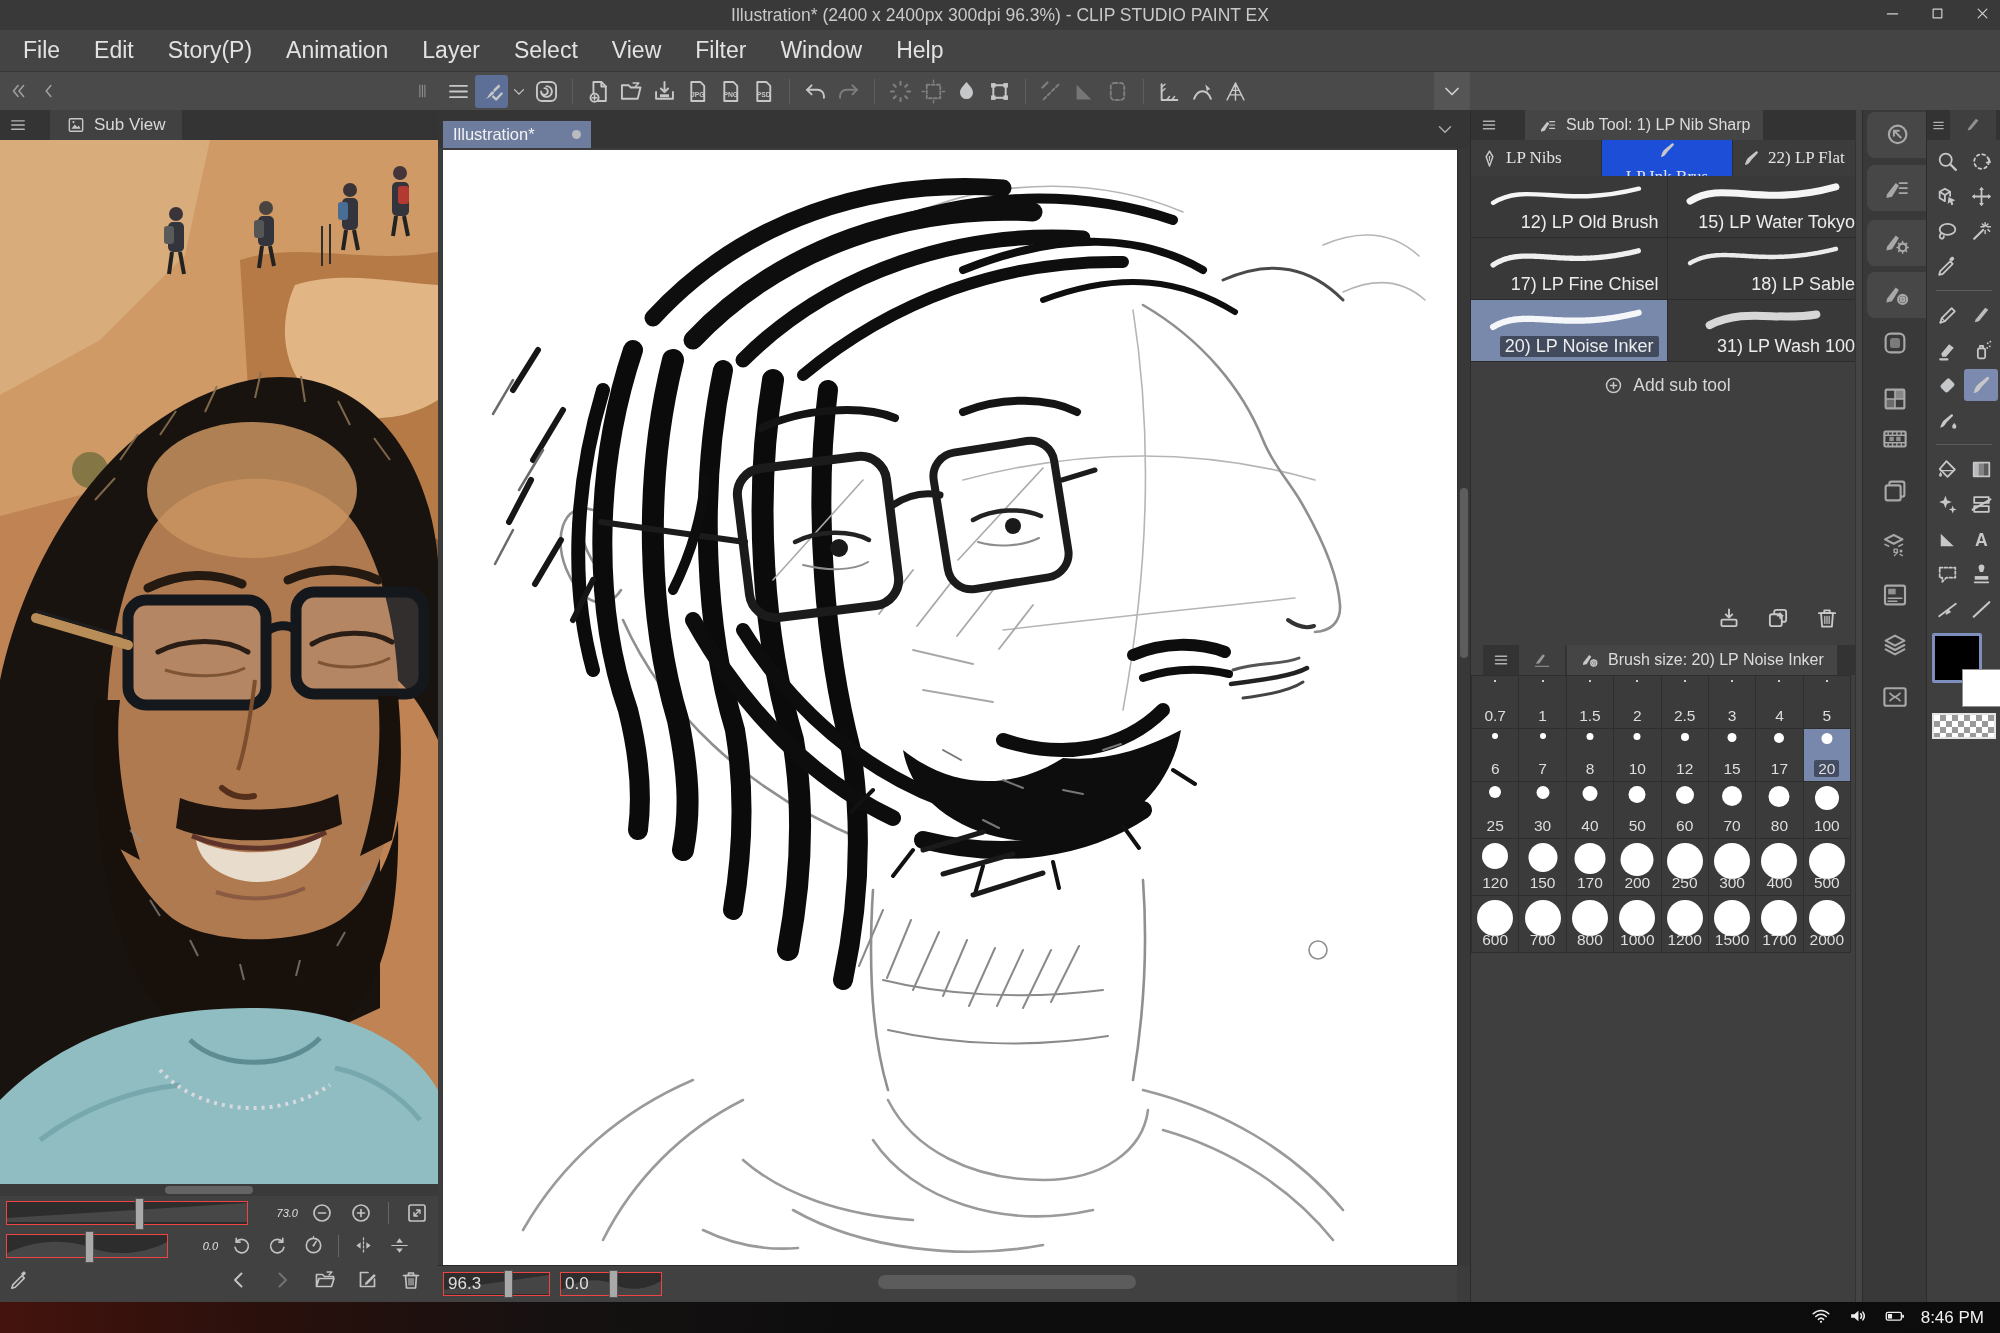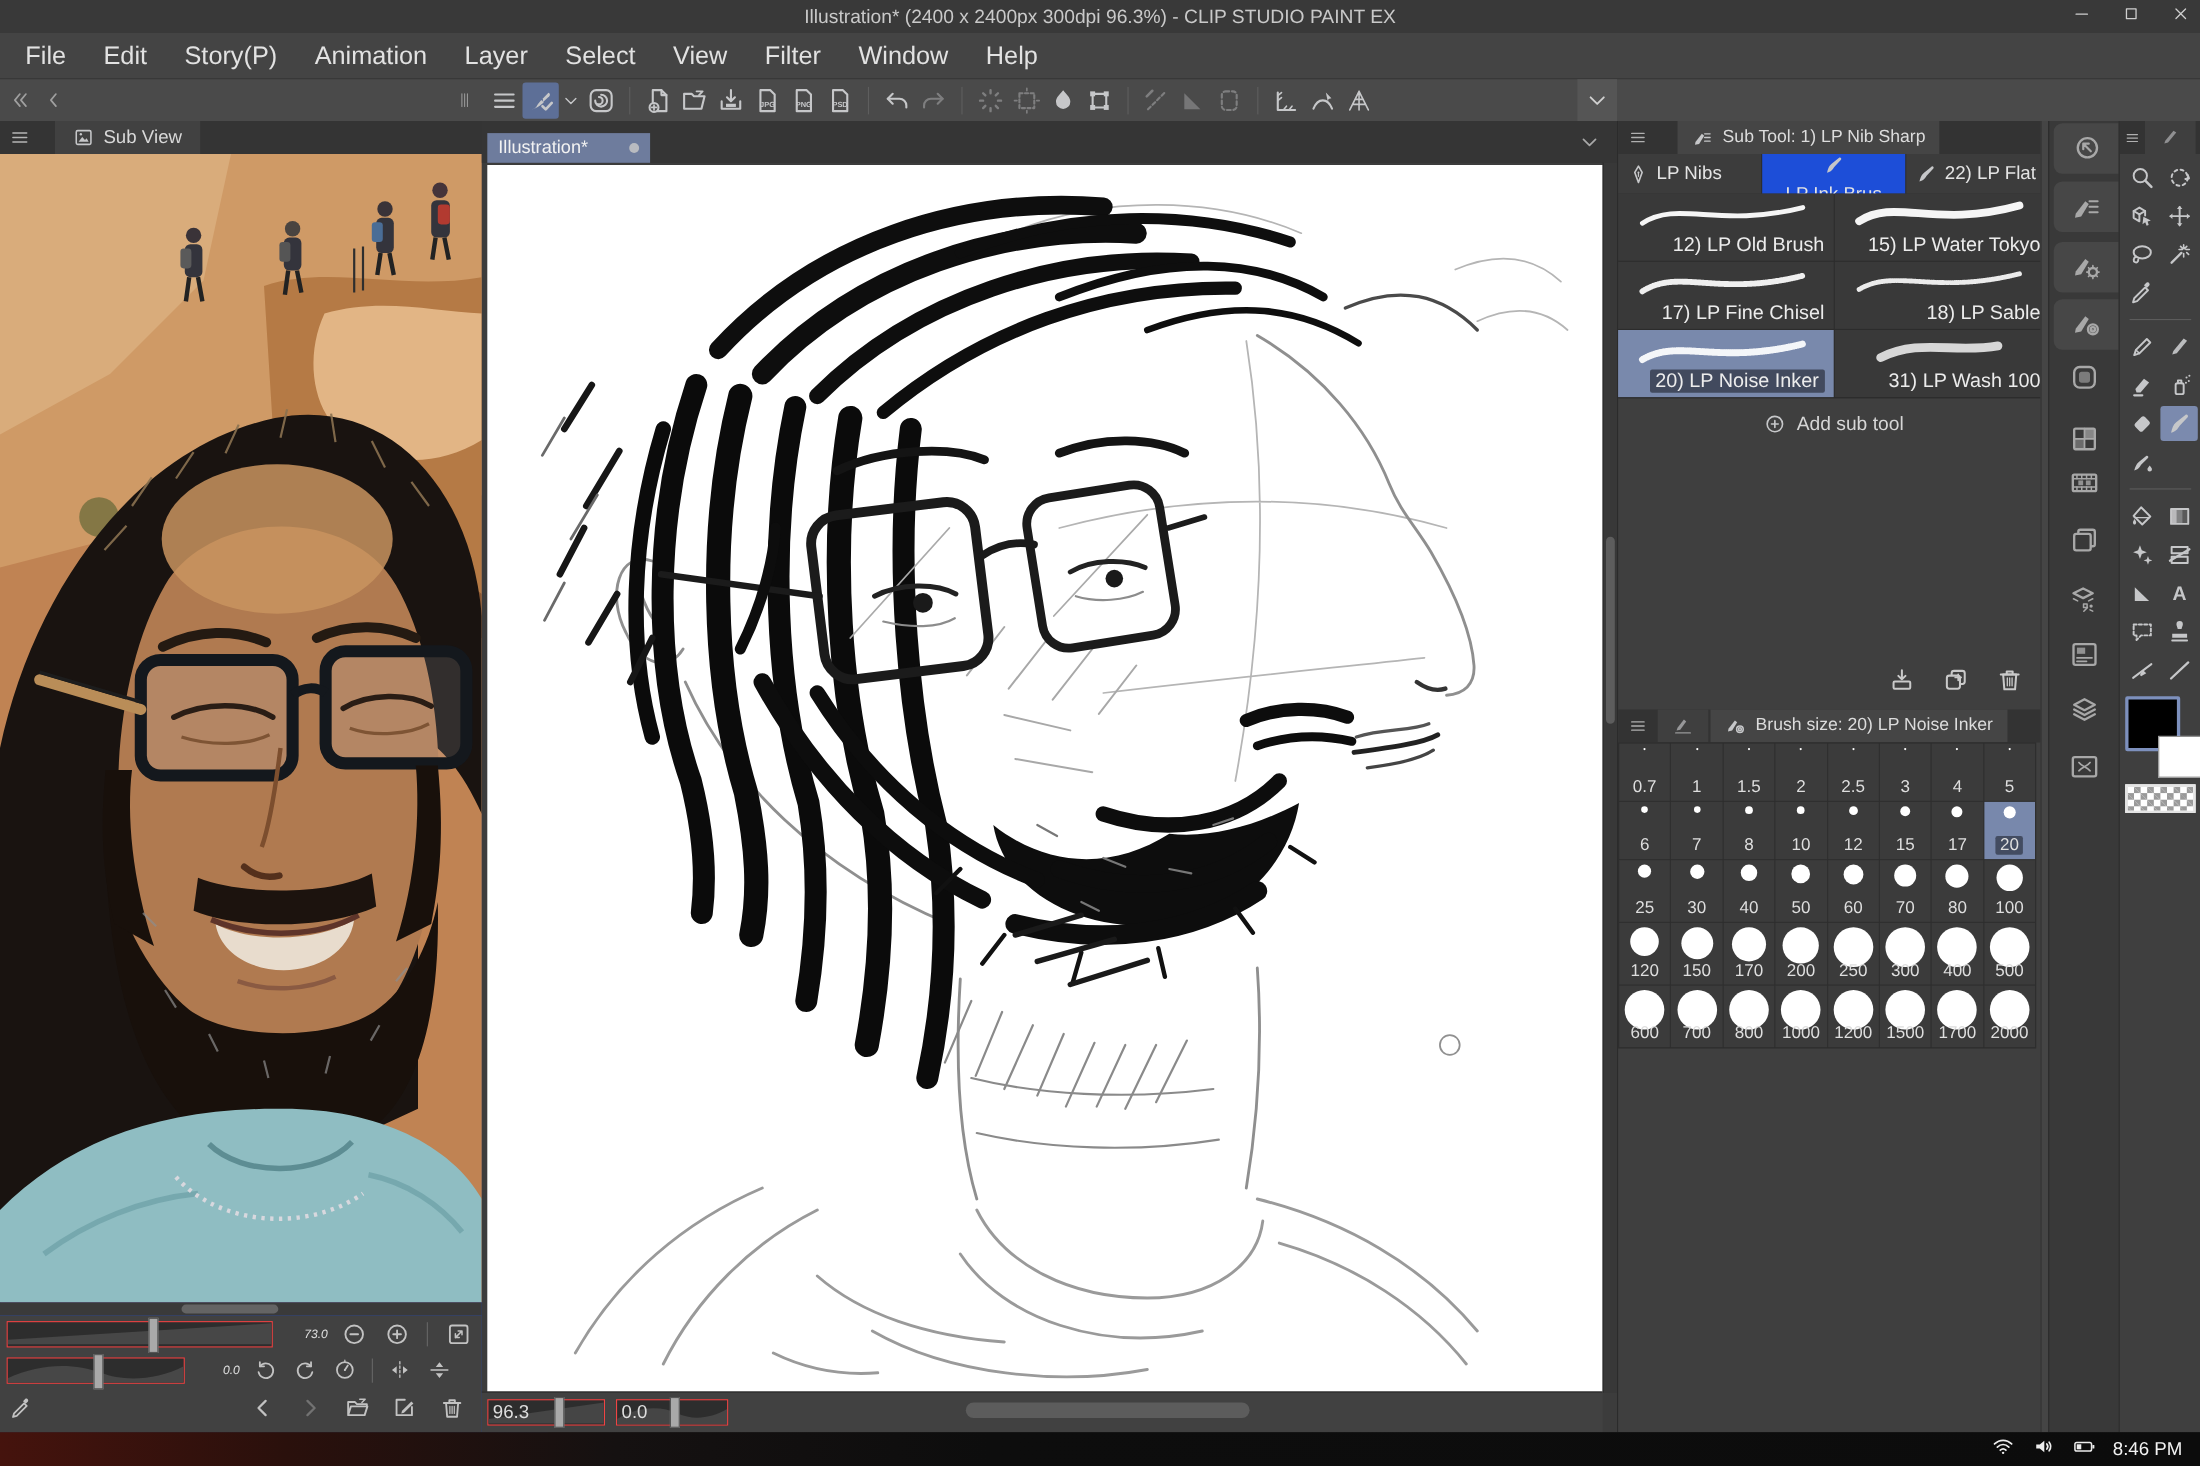--- a/index.html
+++ b/index.html
@@ -67,34 +67,34 @@
   #hscrollpill{position:absolute;left:440px;top:9px;width:258px;height:14px;border-radius:7px;background:#5c5c5c;}
   
   #rightpanel{left:1470px;width:392px;background:#3f3f3f;border-left:1px solid #2b2b2b;}
   .ph-row{height:30px;background:#333333;display:flex;align-items:center;}
   .ph-row .hamb{width:18px;height:18px;margin:0 9px;color:#b0b0b0;}
   .ph-tab{height:30px;background:#454545;display:flex;align-items:center;gap:8px;padding:0 13px;font-size:16px;color:#dcdcdc;white-space:nowrap;}
   .ph-tab .ic{width:20px;height:20px;}
   .ghosttab{width:46px;height:30px;background:#3f3f3f;display:flex;align-items:center;justify-content:center;margin-right:2px;}
   .ghosttab .ic{width:20px;height:20px;opacity:.65;}
   #tooltabs{display:flex;gap:1px;background:#2d2d2d;height:36px;}
-  .ttab{flex:1;background:#3c3c3c;display:flex;align-items:center;gap:6px;padding:0 8px;font-size:17px;color:#e4e4e4;overflow:hidden;white-space:nowrap;}
+  .ttab{flex:1;background:#3c3c3c;display:flex;align-items:center;gap:6px;padding:0 8px;font-size:17px;color:#e4e4e4;overflow:hidden;white-space:nowrap;font-family:Liberation Serif, serif;}
   .ttab .ic{width:21px;height:21px;flex:0 0 auto;}
   .ttab.sel{background:#1d4ed8;flex-direction:column;}
   #brushgrid{display:grid;grid-template-columns:1fr 1fr;gap:1px;background:#2c2c2c;border-bottom:1px solid #2c2c2c;}
   .bcell{position:relative;height:61px;background:#393939;overflow:hidden;}
   .bcell.sel{background:#7989ac;}
   .bcell svg{position:absolute;left:10px;right:10px;top:2px;width:170px;height:32px;}
   .blabel{position:absolute;right:8px;bottom:4px;font-size:18px;color:#ececec;}
   .bcell.sel .blabel{background:rgba(45,50,64,.72);padding:0 5px;border-radius:2px;}
   #addrow{display:flex;align-items:center;justify-content:center;gap:9px;margin-top:13px;font-size:17.5px;color:#d6d6d6;}
   #addrow .ic{width:21px;height:21px;}
   #st-footer{position:absolute;left:0;top:495px;width:385px;display:flex;justify-content:flex-end;gap:23px;padding-right:16px;box-sizing:border-box;}
   #st-footer .ic{width:26px;height:26px;color:#c9c9c9;}
-  #bs-header{position:absolute;left:0;top:535px;width:385px;}
+  #bs-header{position:absolute;left:12px;top:535px;width:385px;}
   #sizegrid{position:absolute;left:0;top:565px;width:378px;display:grid;grid-template-columns:repeat(8,1fr);gap:1px;background:#2e2e2e;border:1px solid #2e2e2e;}
   .scell{position:relative;background:#3b3b3b;overflow:hidden;}
   .scell.r1{height:52px;} .scell.r2{height:56px;}
   .scell.sel{background:#7888ac;}
   .sdot{position:absolute;left:50%;transform:translateX(-50%);top:4px;background:#ffffff;border-radius:50%;}
   .snum{position:absolute;left:0;right:0;bottom:3px;text-align:center;font-size:15.5px;color:#dedede;}
   .scell.sel .snum span{background:rgba(50,56,72,.75);padding:0 4px;border-radius:2px;}
   .pscroll{position:absolute;right:0;top:0;bottom:0;width:7px;background:#454545;border-left:1px solid #333;}
   
   #dock{left:1862px;width:64px;background:#393939;border-left:1px solid #2b2b2b;}

